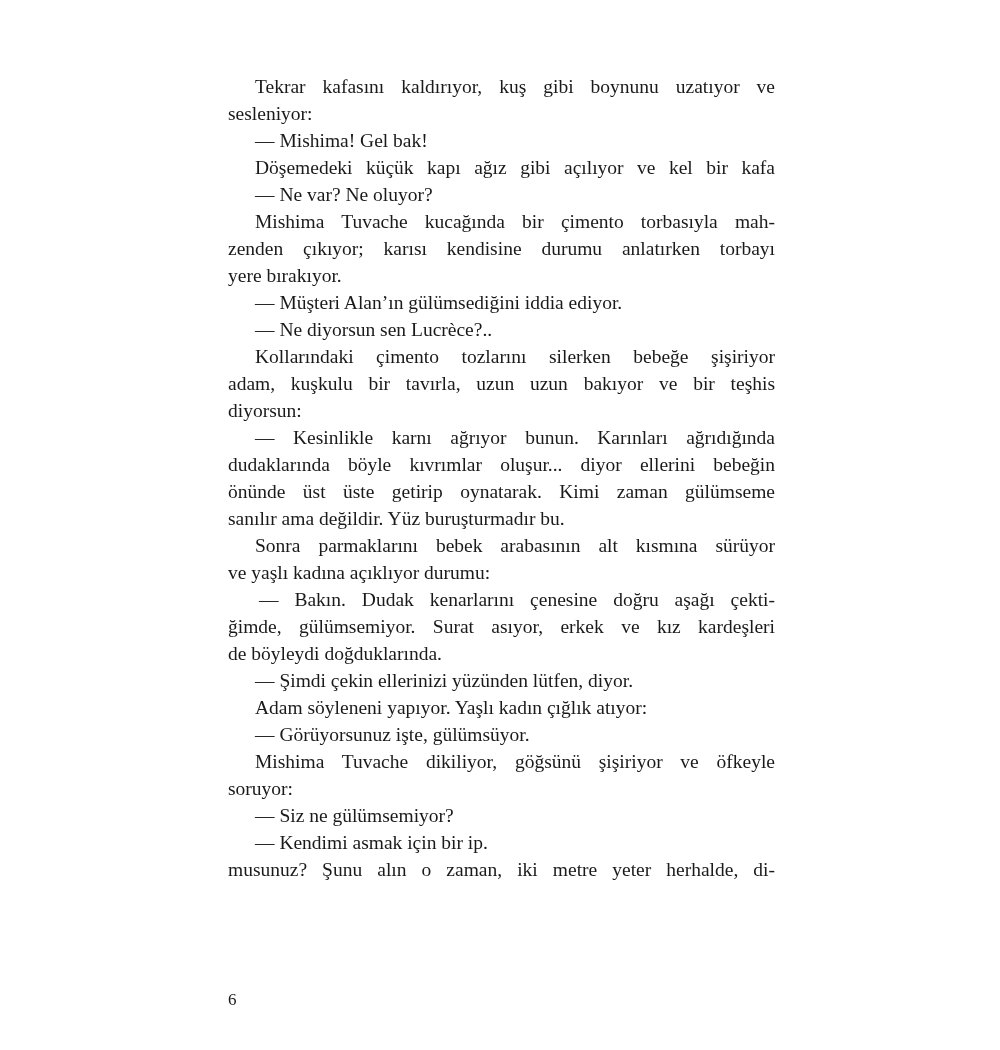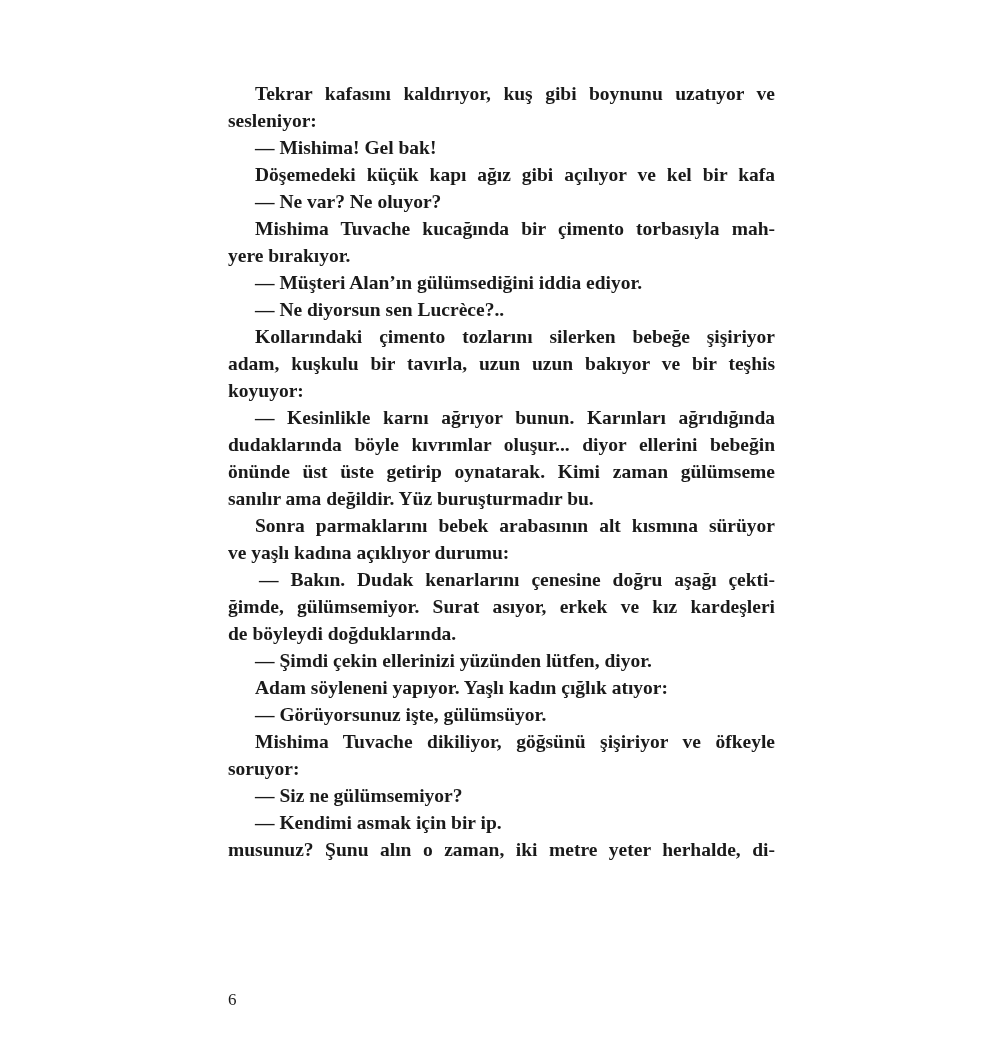--- a/index.html
+++ b/index.html
@@ -18,23 +18,22 @@
     .page {
       position: absolute;
       left: 0; top: 0;
       width: 1000px;
       height: 1050px;
       background: #ffffff;
     }
     .text-block {
       position: absolute;
       left: 228px;
-      top: 80px;
+      top: 73px;
       width: 547px;
-      font-weight: bold;
     }
     .line {
       position: relative;
       height: 27px;
       line-height: 27px;
       font-size: 19.5px;
       white-space: nowrap;
     }
     .line.justify {
       text-align: justify;
@@ -58,26 +57,27 @@
 <body>
 
 <div class="page">
   <div class="text-block">
     <div class="line indent justify">Tekrar kafasını kaldırıyor, kuş gibi boynunu uzatıyor ve</div>
     <div class="line">sesleniyor:</div>
     <div class="line indent">— Mishima! Gel bak!</div>
     <div class="line indent justify">Döşemedeki küçük kapı ağız gibi açılıyor ve kel bir kafa</div>
     <div class="line indent">— Ne var? Ne oluyor?</div>
     <div class="line indent justify">Mishima Tuvache kucağında bir çimento torbasıyla mah-</div>
+    <div class="line justify">zenden çıkıyor; karısı kendisine durumu anlatırken torbayı</div>
     <div class="line">yere bırakıyor.</div>
     <div class="line indent">— Müşteri Alan’ın gülümsediğini iddia ediyor.</div>
     <div class="line indent">— Ne diyorsun sen Lucrèce?..</div>
     <div class="line indent justify">Kollarındaki çimento tozlarını silerken bebeğe şişiriyor</div>
     <div class="line justify">adam, kuşkulu bir tavırla, uzun uzun bakıyor ve bir teşhis</div>
-    <div class="line">koyuyor:</div>
+    <div class="line">diyorsun:</div>
     <div class="line indent justify">— Kesinlikle karnı ağrıyor bunun. Karınları ağrıdığında</div>
     <div class="line justify">dudaklarında böyle kıvrımlar oluşur... diyor ellerini bebeğin</div>
     <div class="line justify">önünde üst üste getirip oynatarak. Kimi zaman gülümseme</div>
     <div class="line">sanılır ama değildir. Yüz buruşturmadır bu.</div>
     <div class="line indent justify">Sonra parmaklarını bebek arabasının alt kısmına sürüyor</div>
     <div class="line">ve yaşlı kadına açıklıyor durumu:</div>
     <div class="line indent2 justify">— Bakın. Dudak kenarlarını çenesine doğru aşağı çekti-</div>
     <div class="line justify">ğimde, gülümsemiyor. Surat asıyor, erkek ve kız kardeşleri</div>
     <div class="line">de böyleydi doğduklarında.</div>
     <div class="line indent">— Şimdi çekin ellerinizi yüzünden lütfen, diyor.</div>

